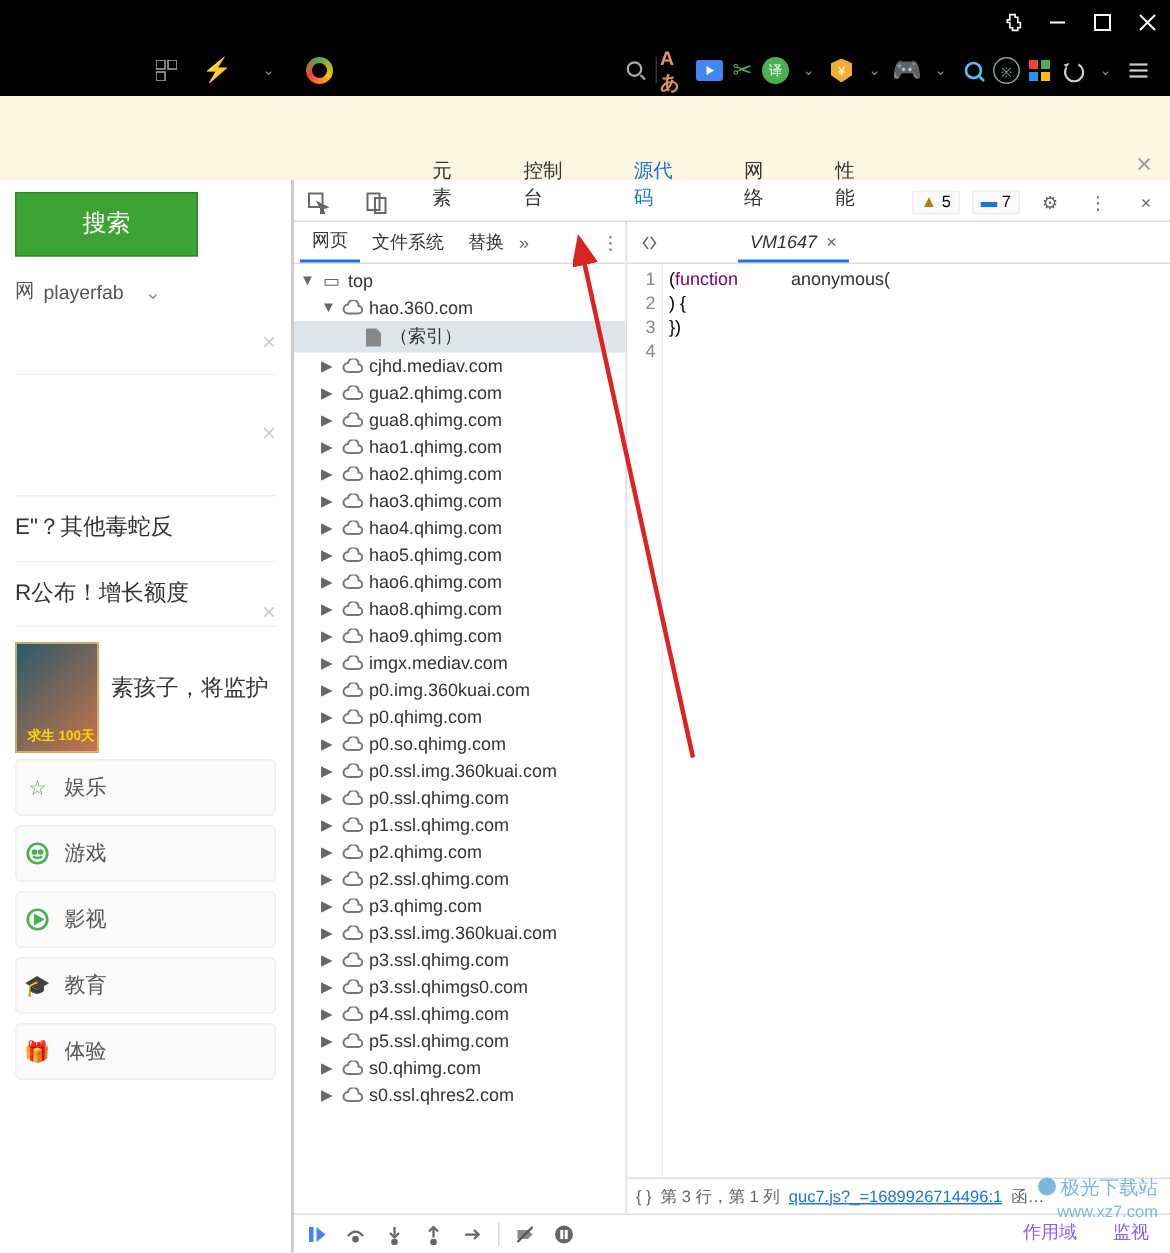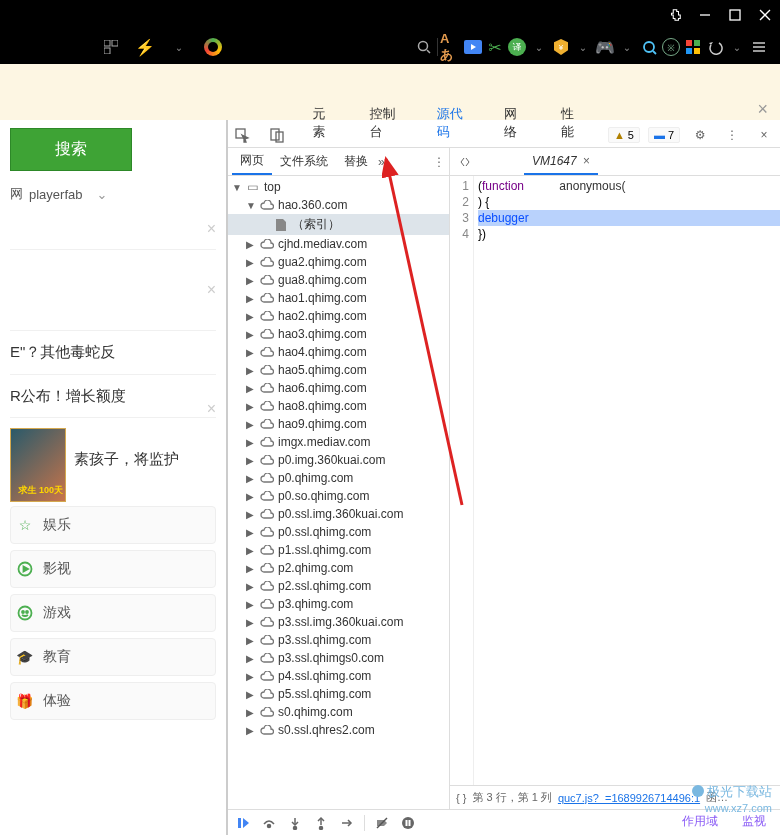--- a/index.html
+++ b/index.html
@@ -14,21 +14,21 @@
 .tb-icon { width: 22px; height: 22px; display: flex; align-items: center; justify-content: center; color: #ccc; border-radius: 3px; }
 .tb-sep { width: 1px; height: 18px; background: #333; margin: 0 2px; }
 
 .circle-icon { width: 18px; height: 18px; border-radius: 50%; display: inline-block; }
 
 .banner { height: 56px; background: #fdf6e3; position: relative; }
 .banner-close { position: absolute; right: 12px; bottom: 0px; color: #999; font-size: 18px; cursor: pointer; }
 
 .main { display: flex; height: calc(835px - 120px); }
 
-.left-col { width: 228px; background: #fff; border-right: 2px solid #ccc; overflow: hidden; }
+.left-col { width: 196px; background: #fff; border-right: 2px solid #ccc; overflow: hidden; }
 .search-area { padding: 8px 10px; }
 .search-btn { background: #3ea335; color: #fff; padding: 10px 44px; font-size: 16px; border: 1px solid #2d8828; cursor: pointer; }
 .crumb { padding: 6px 10px; font-size: 13px; color: #555; display: flex; align-items: center; gap: 6px; }
 .crumb-drop { color: #999; margin-left: 8px; }
 
 .news-list { padding: 0 10px; }
 .news-item { position: relative; padding: 10px 0; border-bottom: 1px solid #f0f0f0; }
 .news-text { font-size: 15px; color: #333; line-height: 1.5; }
 .news-close { position: absolute; right: 0; top: 50%; transform: translateY(-50%); color: #ccc; font-size: 16px; cursor: pointer; }
 .news-thumb { width: 56px; height: 74px; background: linear-gradient(135deg, #2a5a6a, #c8744a); border: 1px solid #d4a84e; float: left; margin-right: 8px; position: relative; overflow: hidden; }
@@ -228,40 +228,40 @@
           <span class="news-close" style="top:auto;bottom:-10px">×</span>
         </div>
       <div class="news-item" style="border:none">
         <div class="news-thumb"></div>
         <div class="news-text" style="padding-top:20px">素孩子，将监护</div>
       </div>
       <div class="cat-list">
         <div class="cat-item">
             <span class="cat-icon" style="color:#4caf50">☆</span>
             <span>娱乐</span>
-          </div>
-        <div class="cat-item">
-            <span class="cat-icon">
-              <svg width="16" height="16" fill="none" stroke="#4caf50" stroke-width="1.8">
-                <circle cx="8" cy="8" r="6.5"></circle>
-                <path d="M6.5 5.5 L11 8 L6.5 10.5 Z" fill="#4caf50"></path>
-              </svg>
-            </span>
-            <span>影视</span>
           </div>
         <div class="cat-item">
             <span class="cat-icon">
               <svg width="16" height="16" fill="none" stroke="#4caf50" stroke-width="1.8">
                 <circle cx="8" cy="8" r="6.5"></circle>
                 <circle cx="6" cy="7" r="1" fill="#4caf50"></circle>
                 <circle cx="10" cy="7" r="1" fill="#4caf50"></circle>
                 <path d="M5 10 Q8 12 11 10"></path>
               </svg>
             </span>
             <span>游戏</span>
+          </div>
+        <div class="cat-item">
+            <span class="cat-icon">
+              <svg width="16" height="16" fill="none" stroke="#4caf50" stroke-width="1.8">
+                <circle cx="8" cy="8" r="6.5"></circle>
+                <path d="M6.5 5.5 L11 8 L6.5 10.5 Z" fill="#4caf50"></path>
+              </svg>
+            </span>
+            <span>影视</span>
           </div>
         <div class="cat-item">
             <span class="cat-icon" style="color:#4caf50">🎓</span>
             <span>教育</span>
           </div>
         <div class="cat-item">
             <span class="cat-icon" style="color:#ff5252">🎁</span>
             <span>体验</span>
           </div>
       </div>
@@ -606,21 +606,20 @@
         <div class="code">
           <div class="gutter">
             <div>1</div>
               <div>2</div>
               <div>3</div>
               <div>4</div>
           </div>
           <div class="code-lines">
             <div><span>(</span><span class="kw">function</span><span class="fn"> anonymous(</span></div>
             <div>) {</div>
-            <div class="hl"><span class="kw2">debugger</span></div>
             <div>})</div>
           </div>
         </div>
         <div class="dt-status">
           <span>{ }</span>
           <span>第 3 行，第 1 列</span>
           <span class="link">quc7.js?_=1689926714496:1</span>
           <span>函…</span>
         </div>
       </div>

